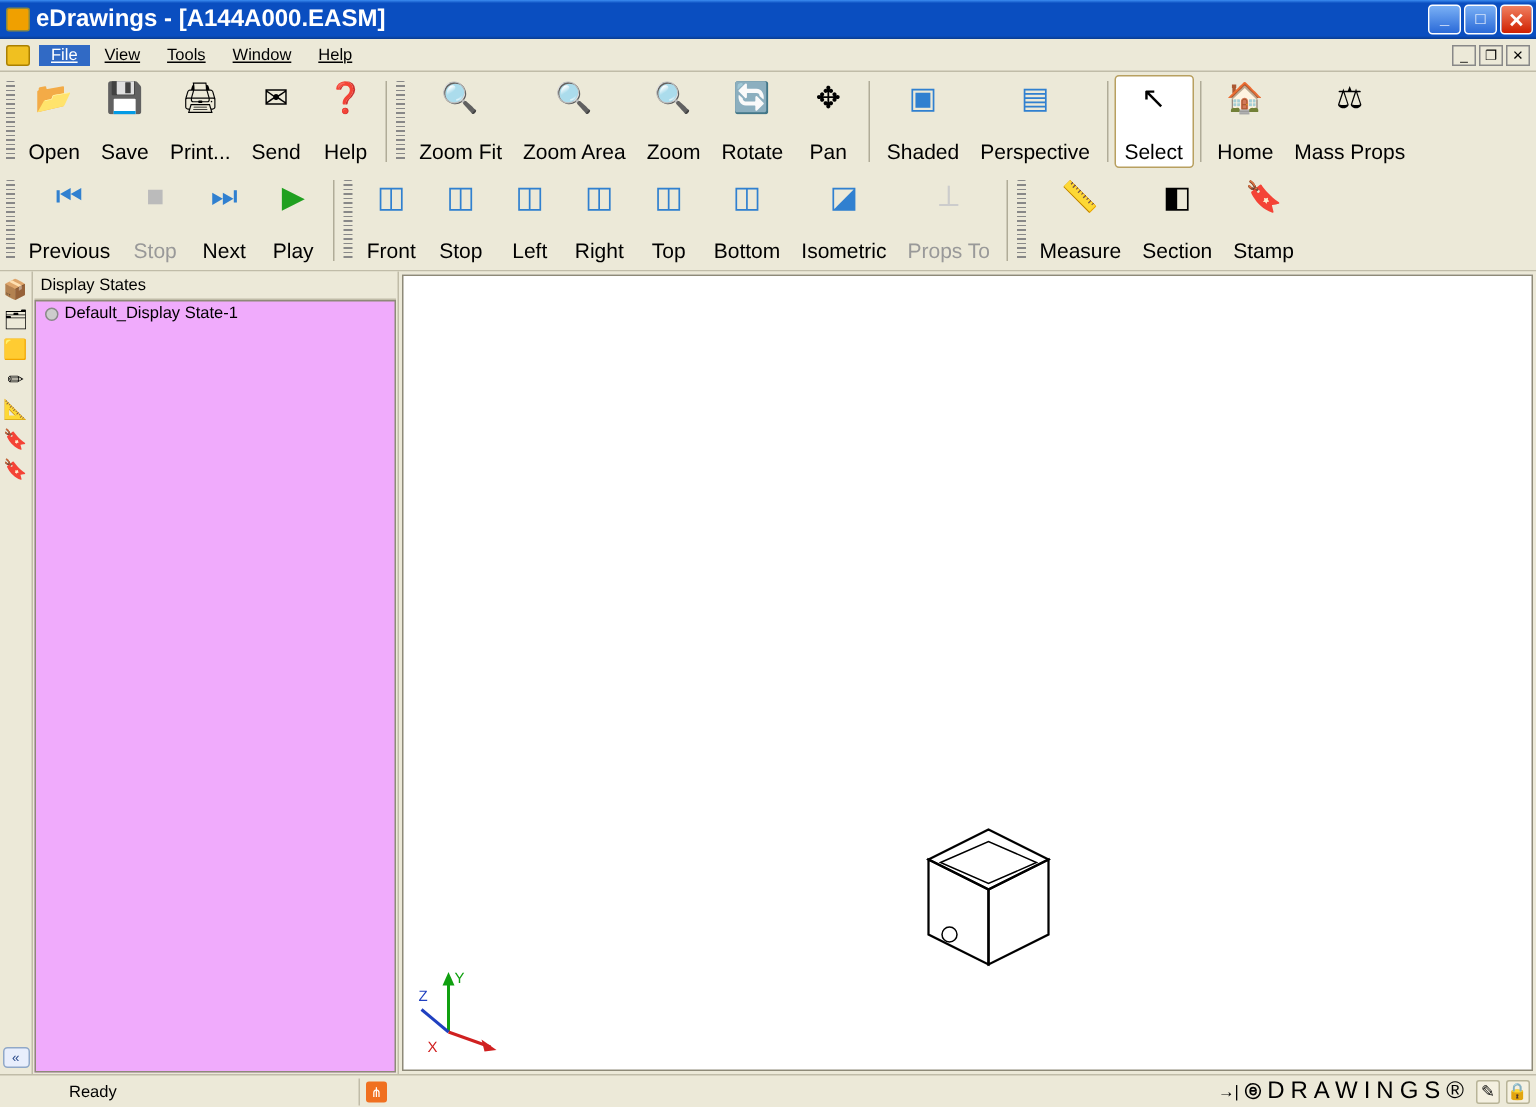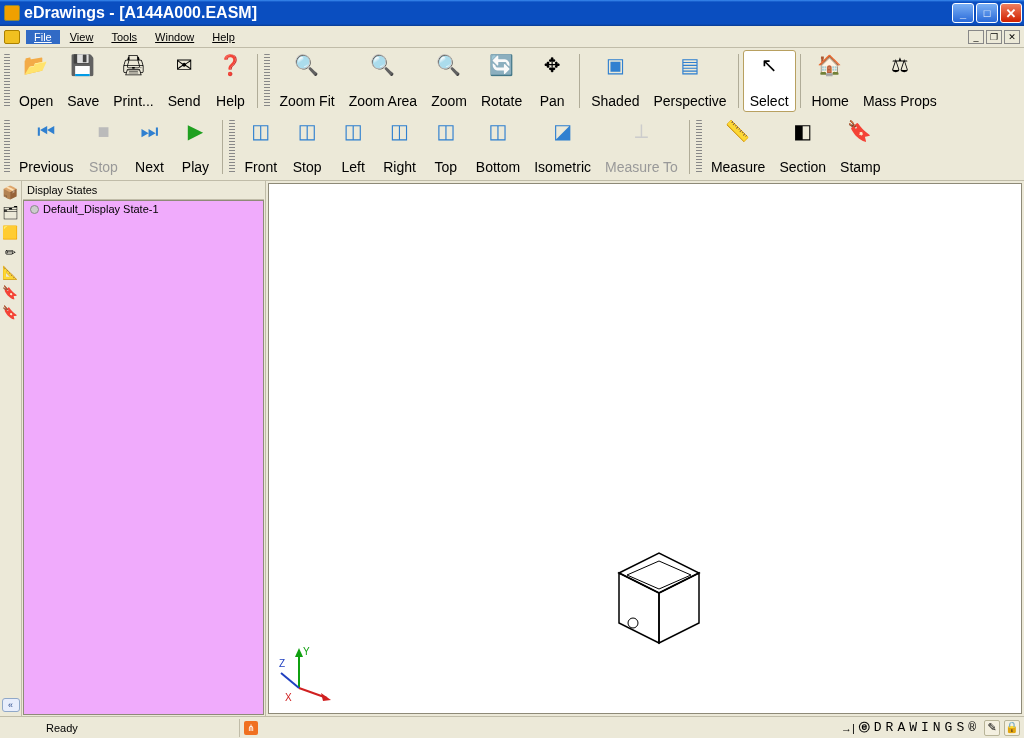--- a/index.html
+++ b/index.html
@@ -72,21 +72,21 @@
 .tree-item { display:flex; align-items:center; padding:2px 6px; gap:4px; }
 .state-dot { width:9px; height:9px; border-radius:50%; background:#ccc; border:1px solid #888; }
 .viewport-wrap { flex:1; display:flex; flex-direction:column; background:#ece9d8; }
 .viewport { flex:1; background:#fff; margin:2px; border:1px solid #8e8a78; position:relative; }
 .triad { position:absolute; left:10px; bottom:10px; }
 .model { position:absolute; left:330px; bottom:60px; }
 
 .statusbar { height:22px; background:#ece9d8; border-top:1px solid #c0bca8; display:flex; align-items:center; padding:0 4px; gap:4px; }
 .status-cell { padding:0 6px; border-right:1px solid #c0bca8; height:18px; display:flex; align-items:center;margin-left:36px; }
 .status-link { color:#000; text-decoration:underline; cursor:pointer; }
-.brand { font-family: Liberation Mono, monospace; letter-spacing:4px; font-size:13px; }
+.brand { font-family: Liberation Sans, sans-serif; letter-spacing:4px; font-size:16px; }
 .rss { width:14px;height:14px; background:#f07020; border-radius:2px; display:flex;align-items:center;justify-content:center; color:#fff; font-size:9px; margin-right:4px;}
 .sm-ico { width:16px; height:16px; display:flex;align-items:center;justify-content:center; border:1px solid #b8b498; border-radius:2px; background:#f4f0e0; font-size:11px;}
 </style>
 </head>
 <body>
 
 <div class="titlebar">
   <div class="app-icon"></div>
   <div class="title">eDrawings - [A144A000.EASM]</div>
   <div class="win-btns">
@@ -222,21 +222,21 @@
     <div class="tool-btn">
         <div class="ico" style="color:#3080d0">◫</div>
         <div class="lbl">Bottom</div>
       </div>
     <div class="tool-btn">
         <div class="ico" style="color:#3080d0">◪</div>
         <div class="lbl">Isometric</div>
       </div>
     <div class="tool-btn disabled">
         <div class="ico" style="color:#ccc">⟂</div>
-        <div class="lbl">Measure To</div>
+        <div class="lbl">Props To</div>
       </div>
     <div class="tool-sep"></div>
     <div class="tool-grip"></div>
     <div class="tool-btn">
         <div class="ico">📏</div>
         <div class="lbl">Measure</div>
       </div>
     <div class="tool-btn">
         <div class="ico">◧</div>
         <div class="lbl">Section</div>

